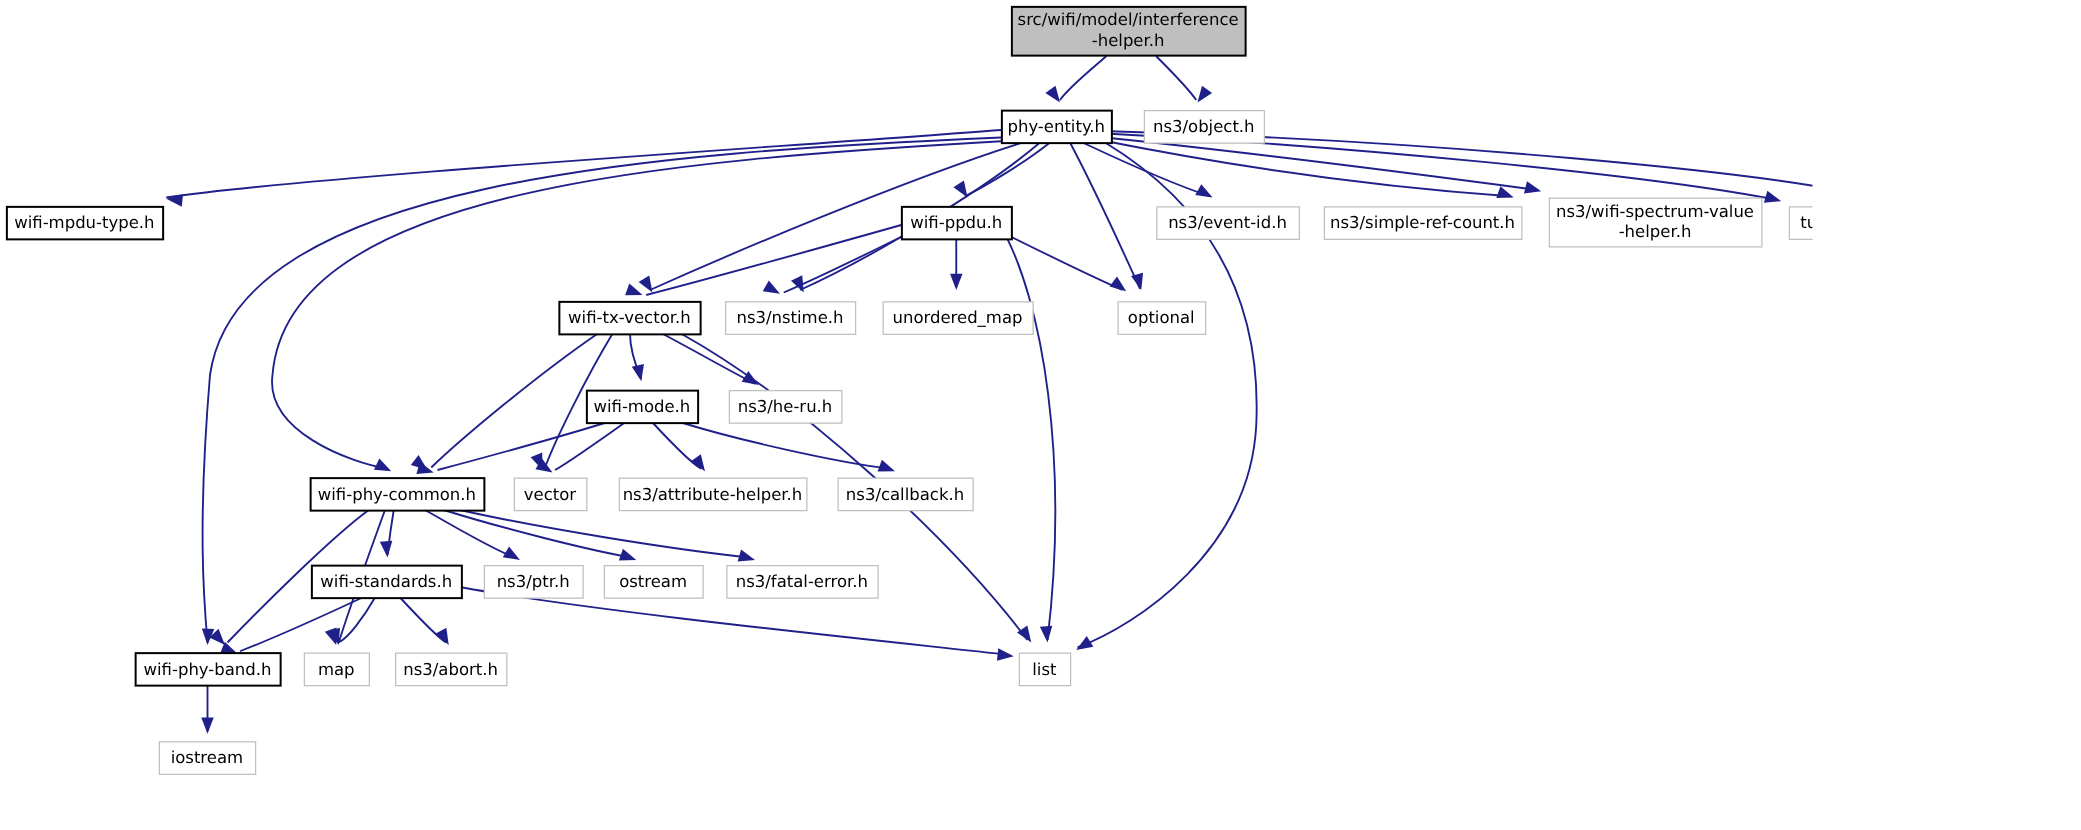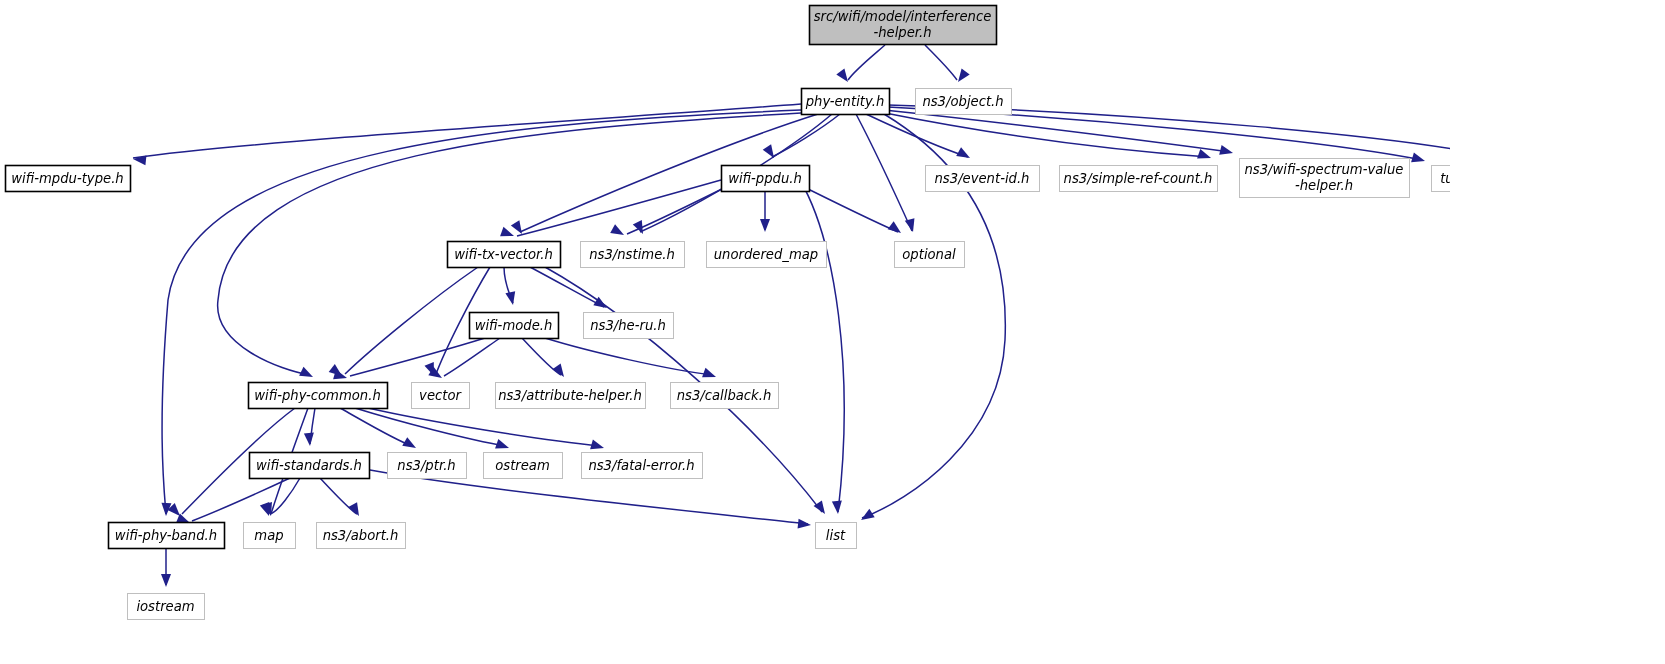--- a/index.html
+++ b/index.html
@@ -1,17 +1,17 @@
 <!DOCTYPE html>
 <html><head>
 <meta charset="utf-8">
 <style>
   html,body{margin:0;padding:0;background:#ffffff;}
   body{font-family:"DejaVu Sans","Liberation Sans",sans-serif;}
-  #canvas{position:relative;width:1450px;height:664px;overflow:hidden;background:#ffffff;font-style:italic;}
+  #canvas{position:relative;width:1450px;height:664px;overflow:hidden;background:#ffffff;}
   #graph{position:absolute;left:0;top:0;width:1665px;height:664px;}
   .node-rect{fill:#ffffff;}
   .node-rect.plain{stroke:#bfbfbf;stroke-width:1;}
   .node-rect.bold{stroke:#000000;stroke-width:1.6;}
   .node-rect.root{fill:#bfbfbf;stroke:#000000;stroke-width:1.6;}
   .node-label{font-family:"DejaVu Sans","Liberation Sans",sans-serif;font-size:13.2px;fill:#000000;text-anchor:middle;dominant-baseline:middle;}
   .edge{fill:none;stroke:#20208a;stroke-width:1.5;}
   .arrowhead{fill:#20208a;stroke:none;}
 </style>
 </head>

